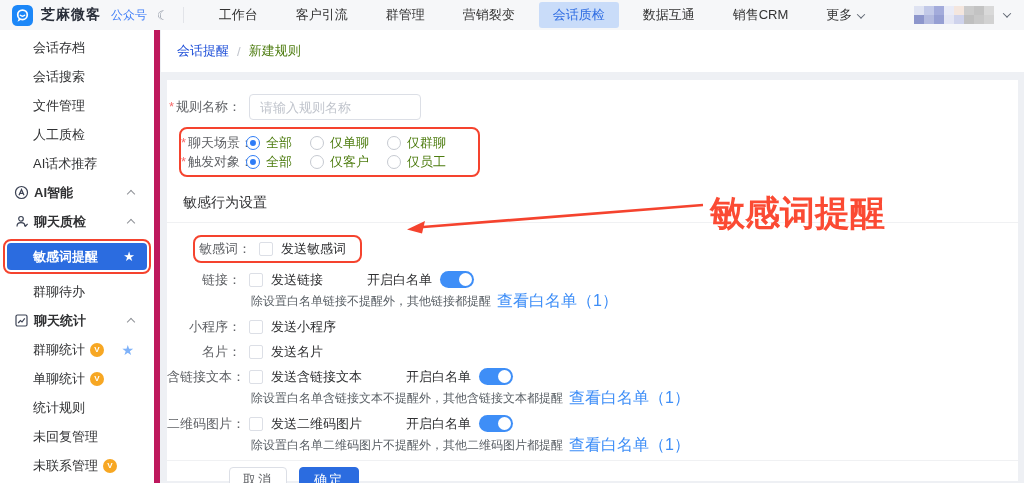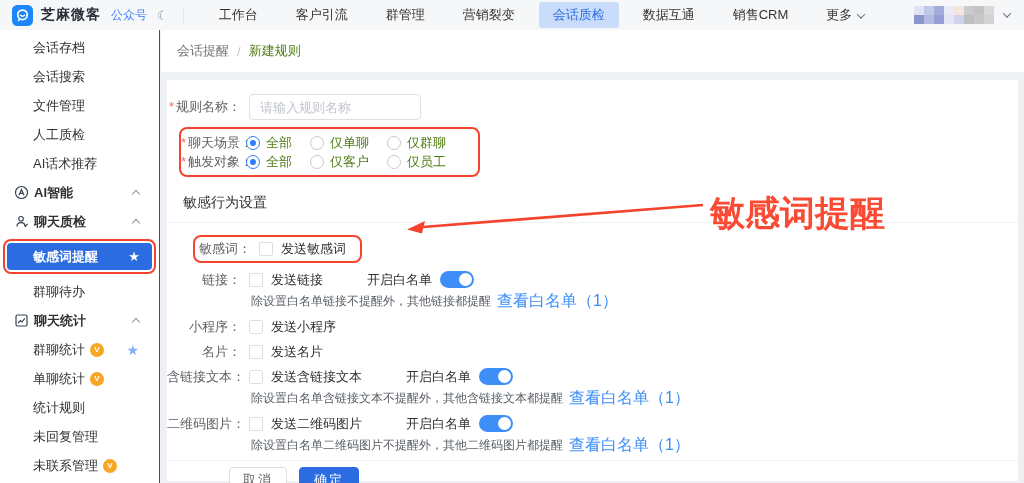--- a/index.html
+++ b/index.html
@@ -28,39 +28,39 @@
   .mosaic span:nth-child(3){background:#a3abdb}.mosaic span:nth-child(4){background:#e9ebf7}
   .mosaic span:nth-child(5){background:#f4e6de}.mosaic span:nth-child(6){background:#cbcbcb}
   .mosaic span:nth-child(7){background:#c3c3c3}.mosaic span:nth-child(8){background:#d9d9d9}
   .mosaic span:nth-child(9){background:#8d96cc}.mosaic span:nth-child(10){background:#b3badf}
   .mosaic span:nth-child(11){background:#969fd3}.mosaic span:nth-child(12){background:#e4e6f4}
   .mosaic span:nth-child(13){background:#cfd3ec}.mosaic span:nth-child(14){background:#bfbfbf}
   .mosaic span:nth-child(15){background:#c8c8c8}.mosaic span:nth-child(16){background:#d2d2d2}
   .user-caret { margin:0 2px 0 10px; }
   
   .sidebar { position:absolute; top:30px; left:0; width:160px; bottom:0;
-    background:#fff; border-right:1px solid #be185d; padding-top:3px; }
+    background:#fff; border-right:6px solid #be185d; padding-top:3px; }
   .side-row { height:29px; display:flex; align-items:center; padding-left:33px; cursor:pointer; color:#303133;}
   .side-section { padding-left:14px; font-weight:700; }
   .side-icon { width:15px; height:15px; margin-right:5px; flex-shrink:0; }
   .caret-up { width:6px; height:6px; border-left:1.3px solid #909399; border-top:1.3px solid #909399;
     transform:rotate(45deg); margin-left:auto; margin-right:20px; margin-top:3px;}
   .active-wrap { margin:3px 3px; border:2px solid #f5432e; border-radius:8px; padding:2px; }
   .active-item { background:#2b6ce0; border-radius:4px; height:27px; display:flex; align-items:center;
     padding-left:26px; cursor:pointer; }
   .active-item .lbl { color:#fff; font-weight:700; }
   .star-white { color:#fff; margin-left:auto; margin-right:12px; font-size:13px; }
   .star-blue { color:#7fb2f9; margin-left:auto; margin-right:20px; font-size:14px; cursor:pointer;}
   .vip-badge { width:14px; height:14px; border-radius:50%; background:#f7a723; color:#fff;
     font-size:8px; font-weight:700; display:inline-flex; align-items:center; justify-content:center;
     margin-left:5px; flex-shrink:0; }
   
   .main { position:absolute; left:161px; top:30px; right:0; bottom:0; background:#eef0f4; }
   .breadcrumb { height:42px; background:#fff; display:flex; align-items:center; padding-left:16px; }
-  .bc-parent { color:#737373; cursor:pointer; }
+  .bc-parent { color:#1d4ed8; cursor:pointer; }
   .bc-sep { color:#c0c4cc; margin:0 8px; }
   .bc-current { color:#4d7c0f; font-weight:500; }
   .gap-strip { height:8px; }
   .card { margin:0 6px; background:#fff; height:401px; padding-top:14px; position:relative; }
   .form-row { display:flex; align-items:center; }
   .label-col { width:82px; text-align:right; padding-right:8px; color:#606266; flex-shrink:0; white-space:nowrap;}
   .req { color:#f56c6c; margin-right:2px; }
   .text-input { width:172px; height:26px; border:1px solid #dcdfe6; border-radius:4px;
     padding:0 10px; font-size:13px; color:#303133; font-family:inherit; outline:none; background:#fff;}
   .text-input::placeholder { color:#c0c4cc; }

